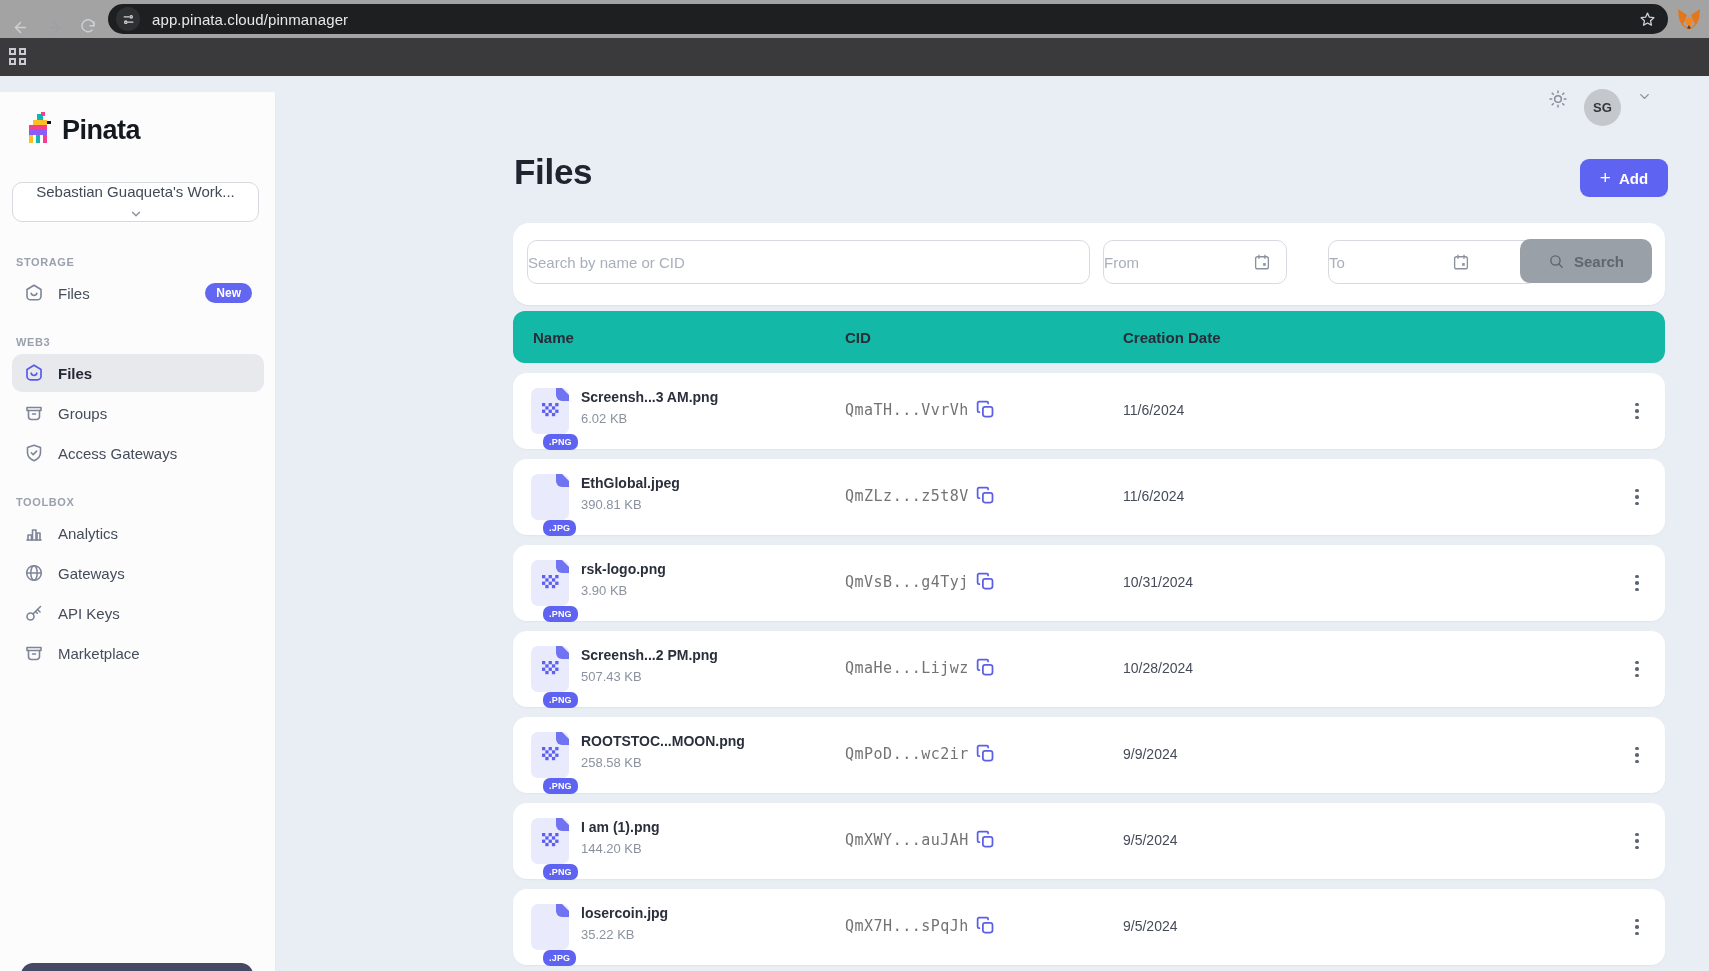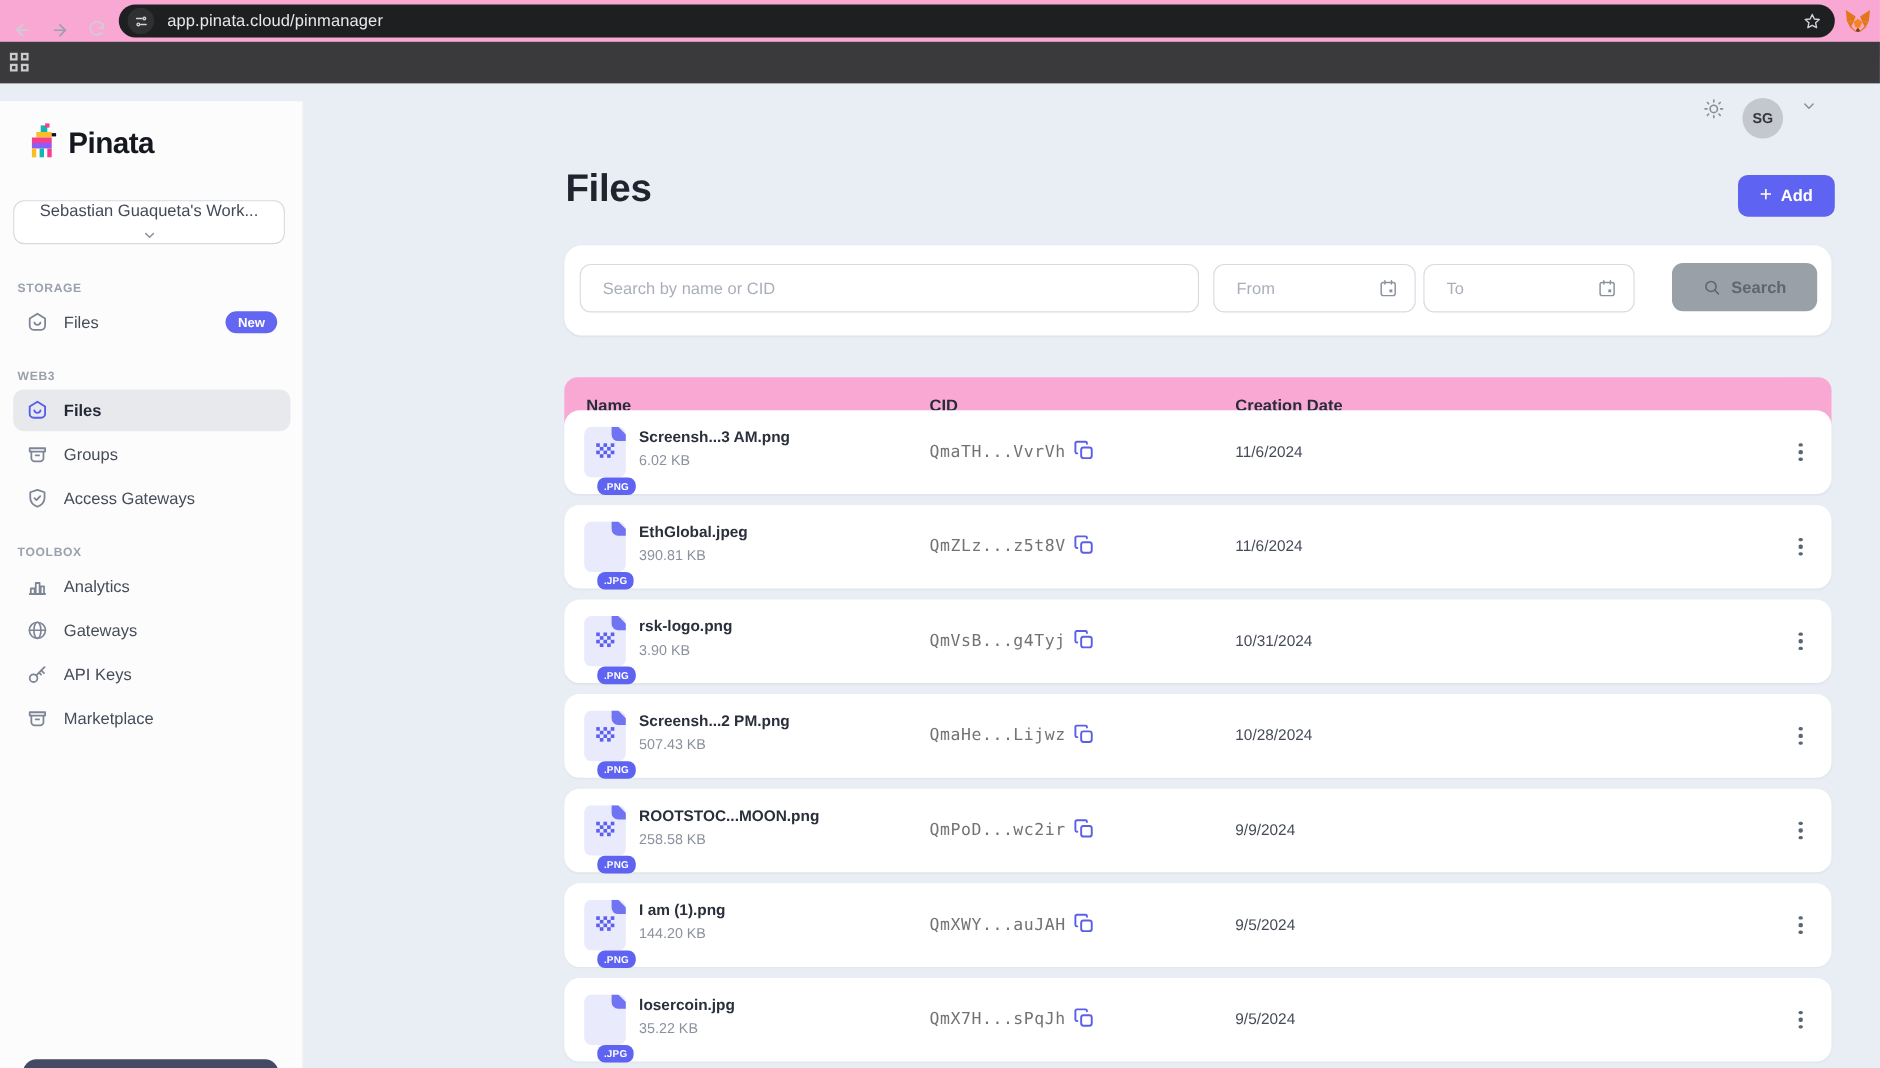--- a/index.html
+++ b/index.html
@@ -1,21 +1,21 @@
 <!DOCTYPE html>
 <html><head>
 <meta charset="utf-8">
 <style>
   * { margin:0; padding:0; box-sizing:border-box; }
   html,body { width:1709px; height:971px; overflow:hidden; background:#e9eef4;
               font-family:"Liberation Sans", sans-serif; }
   .screen { position:relative; width:1709px; height:971px; }
 
   
-  .chrome-top { position:absolute; left:0; top:0; width:1709px; height:54px; background:#f9a8d4;
+  .chrome-top { position:absolute; left:0; top:0; width:1709px; height:54px; background:#a3a3a3;
                 display:flex; align-items:center; }
   .nav-btn { width:28px; height:28px; display:flex; align-items:center; justify-content:center;
              color:#ccd0d4; margin-left:6px; border-radius:50%; }
   .nav-btn.fwd { color:#9aa0a6; }
   .omnibox { position:absolute; left:108px; top:4px; width:1560px; height:30px; border-radius:15px;
              background:#1e1f21; display:flex; align-items:center; color:#e6e8ea; }
   .site-chip { width:24px; height:24px; border-radius:50%; background:rgba(255,255,255,.08);
                margin-left:8px; display:flex; align-items:center; justify-content:center; }
   .url-text { margin-left:12px; font-size:15px; letter-spacing:.1px; }
   .star { margin-left:auto; margin-right:12px; color:#cfd3d7; display:flex; }
@@ -61,36 +61,36 @@
                 letter-spacing:-.3px; }
   .add-btn { position:absolute; left:1304px; top:83px; width:88px; height:38px; background:#5f63f1;
              border:none; border-radius:9px; color:#fff; font-size:15px; font-weight:600;
              display:flex; align-items:center; justify-content:center; gap:8px; cursor:pointer;
              font-family:"Liberation Sans", sans-serif; }
   .add-btn .plus { font-size:19px; font-weight:400; line-height:1; margin-top:-2px; }
 
   .filter-card { position:absolute; left:237px; top:147px; width:1152px; height:82px; background:#fff;
                  border-radius:16px; box-shadow:0 1px 2px rgba(16,24,40,.05); }
   .filter-card input { position:absolute; top:17px; height:44px; border:1px solid #d7dbe1; border-radius:10px;
-                       font-size:15px; color:#3c link424854; color:#424854; padding:0 20px; outline:none; background:#fff;
+                       font-size:15px; color:#3c link424854; color:#424854; padding:0 0; outline:none; background:#fff;
                        font-family:"Liberation Sans", sans-serif; }
   .filter-card input::placeholder { color:#a9afba; }
   .in-search { left:14px; width:563px; }
   .in-from { left:590px; width:184px; padding-right:40px !important; }
-  .in-to { left:781px; width:192px; padding-right:40px !important; }
+  .in-to { left:815px; width:209px; padding-right:40px !important; }
   .cal-ico { position:absolute; top:30px; color:#8b929e; pointer-events:none; }
   .cal-from { left:740px; } .cal-to { left:939px; }
   .search-btn { position:absolute; left:1007px; top:16px; width:132px; height:44px; background:#9aa0a8;
                 border:none; border-radius:10px; color:#5f6670; font-size:15px; font-weight:600;
                 display:flex; align-items:center; justify-content:center; gap:9px;
                 font-family:"Liberation Sans", sans-serif; }
 
-  .table-head { position:absolute; left:237px; top:235px; width:1152px; height:52px; background:#f9a8d4;
+  .table-head { position:absolute; left:237px; top:235px; width:1152px; height:52px; background:#14b8a6;
                 border-radius:12px; display:flex; align-items:center; font-size:15px; font-weight:600;
-                color:#272c38;margin-top:32px; }
+                color:#272c38; }
   .col-name { position:absolute; left:20px; } .col-cid { position:absolute; left:332px; }
   .col-date { position:absolute; left:610px; }
 
   .rows { position:absolute; left:237px; top:297px; width:1152px; }
   .file-row { position:relative; width:1152px; height:76px; background:#fff; border-radius:14px;
               margin-bottom:10px; box-shadow:0 1px 2px rgba(16,24,40,.04); }
   .fico { position:absolute; left:18px; top:15px; width:38px; height:46px; }
   .ext-pill { position:absolute; left:12px; top:46px; background:#5f63f1; color:#fff; font-size:9px;
               font-weight:700; padding:3px 6px; border-radius:7px; letter-spacing:.2px; }
   .type-jpg .glyph-png { display:none; } .type-png .glyph-jpg { display:none; }

